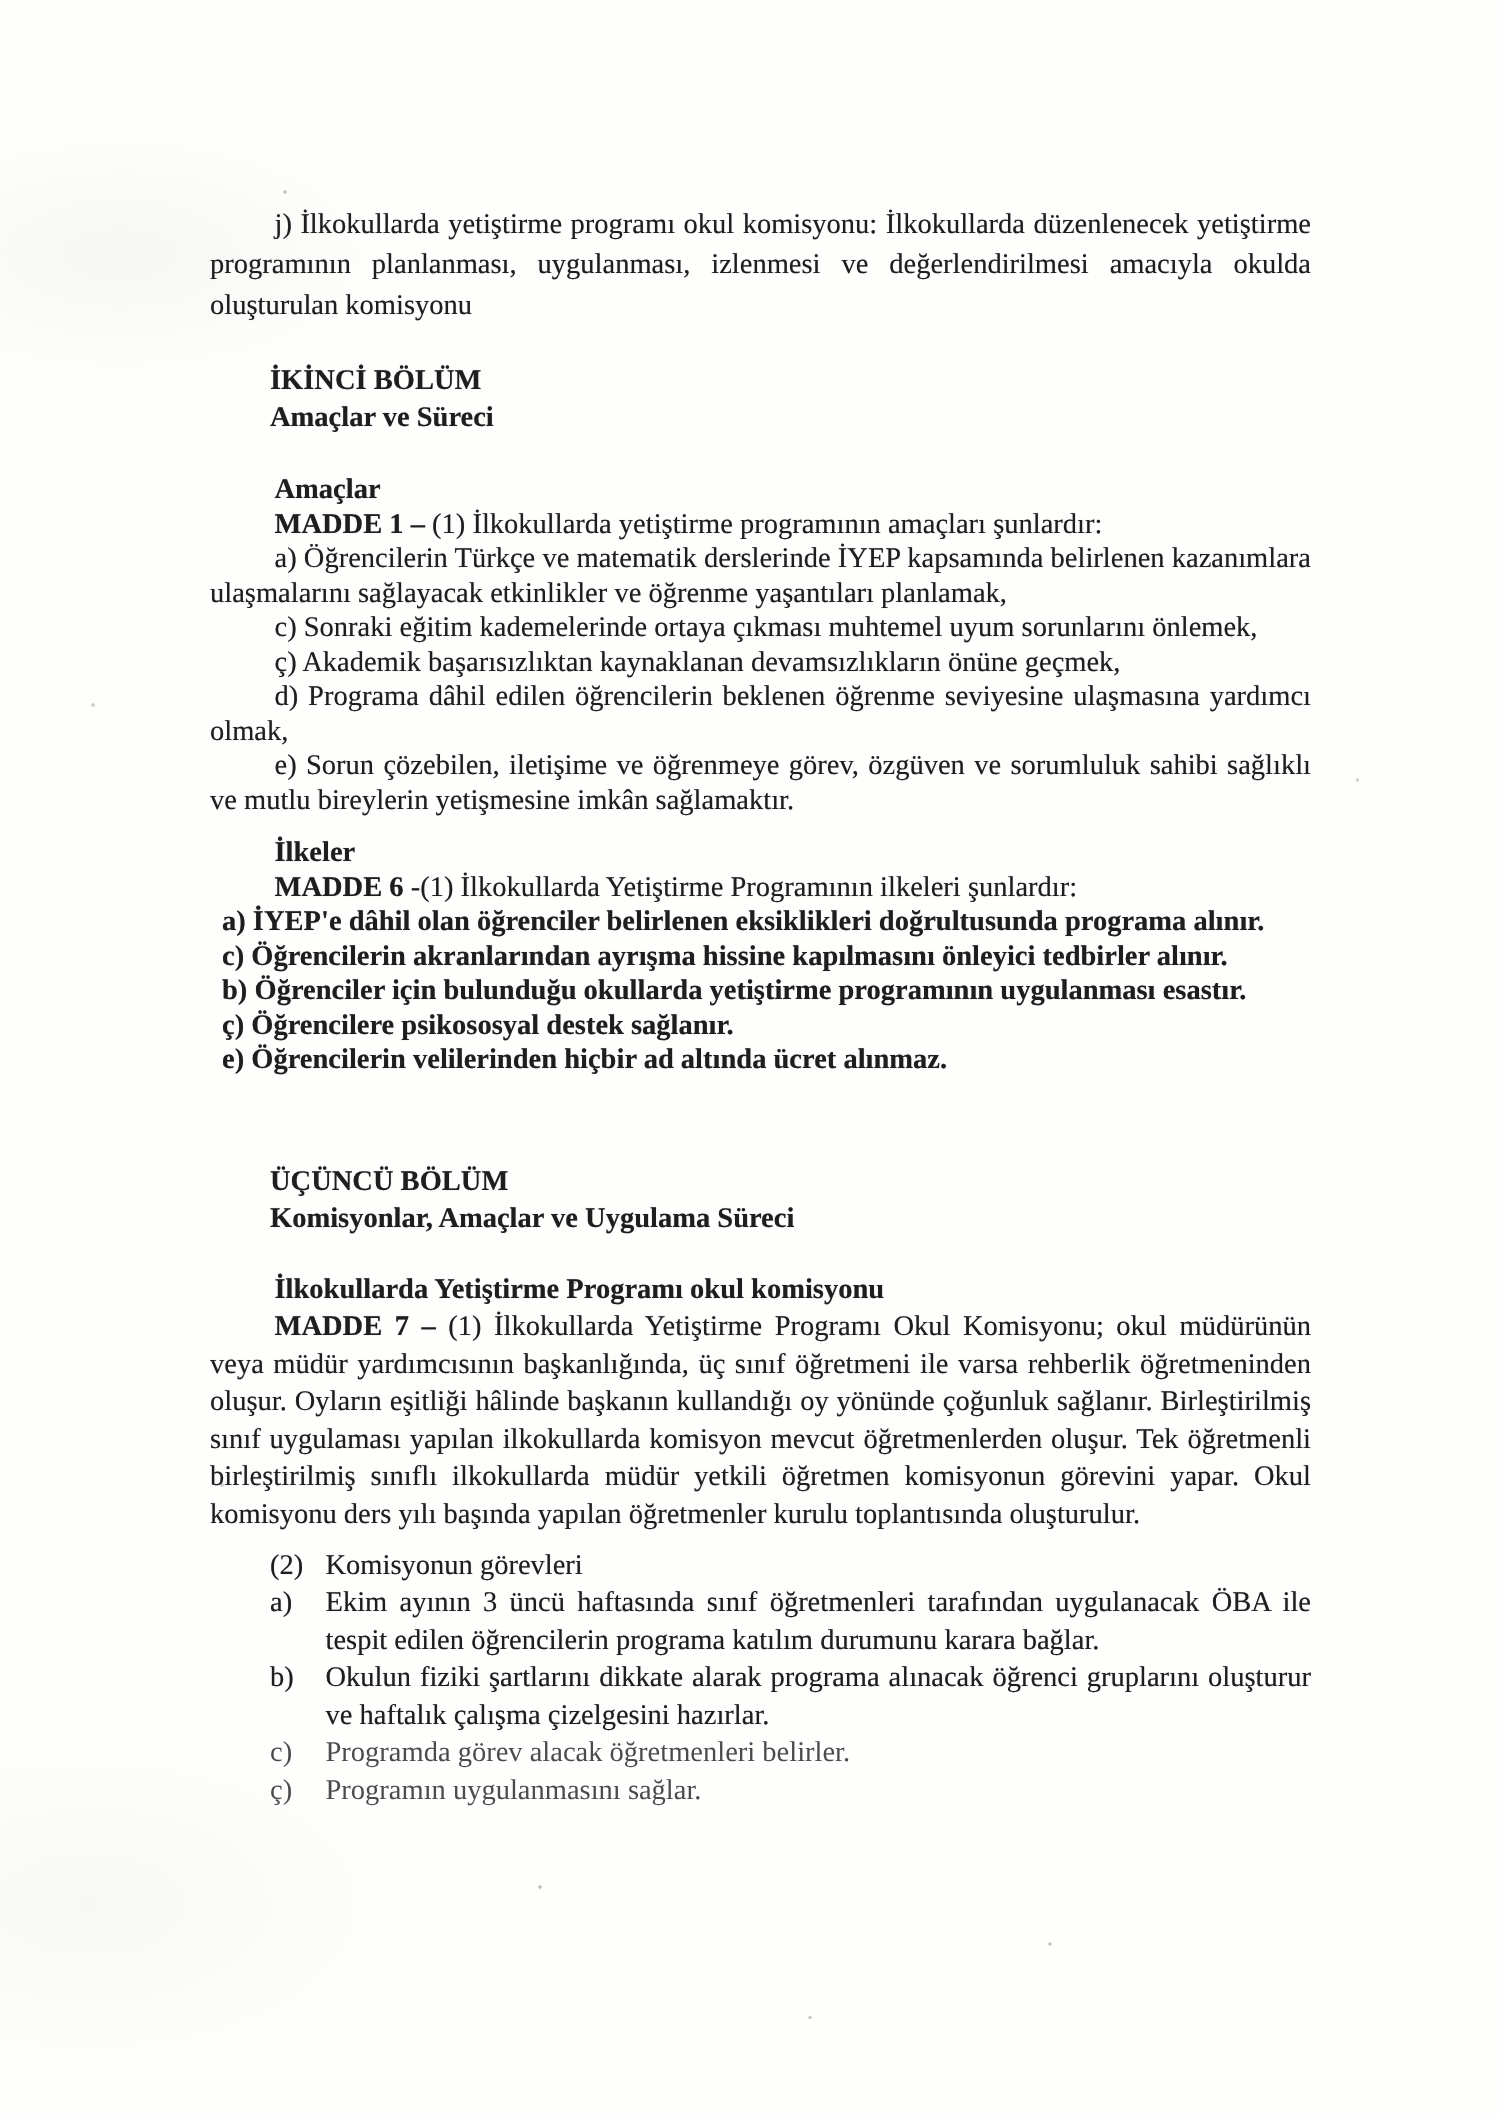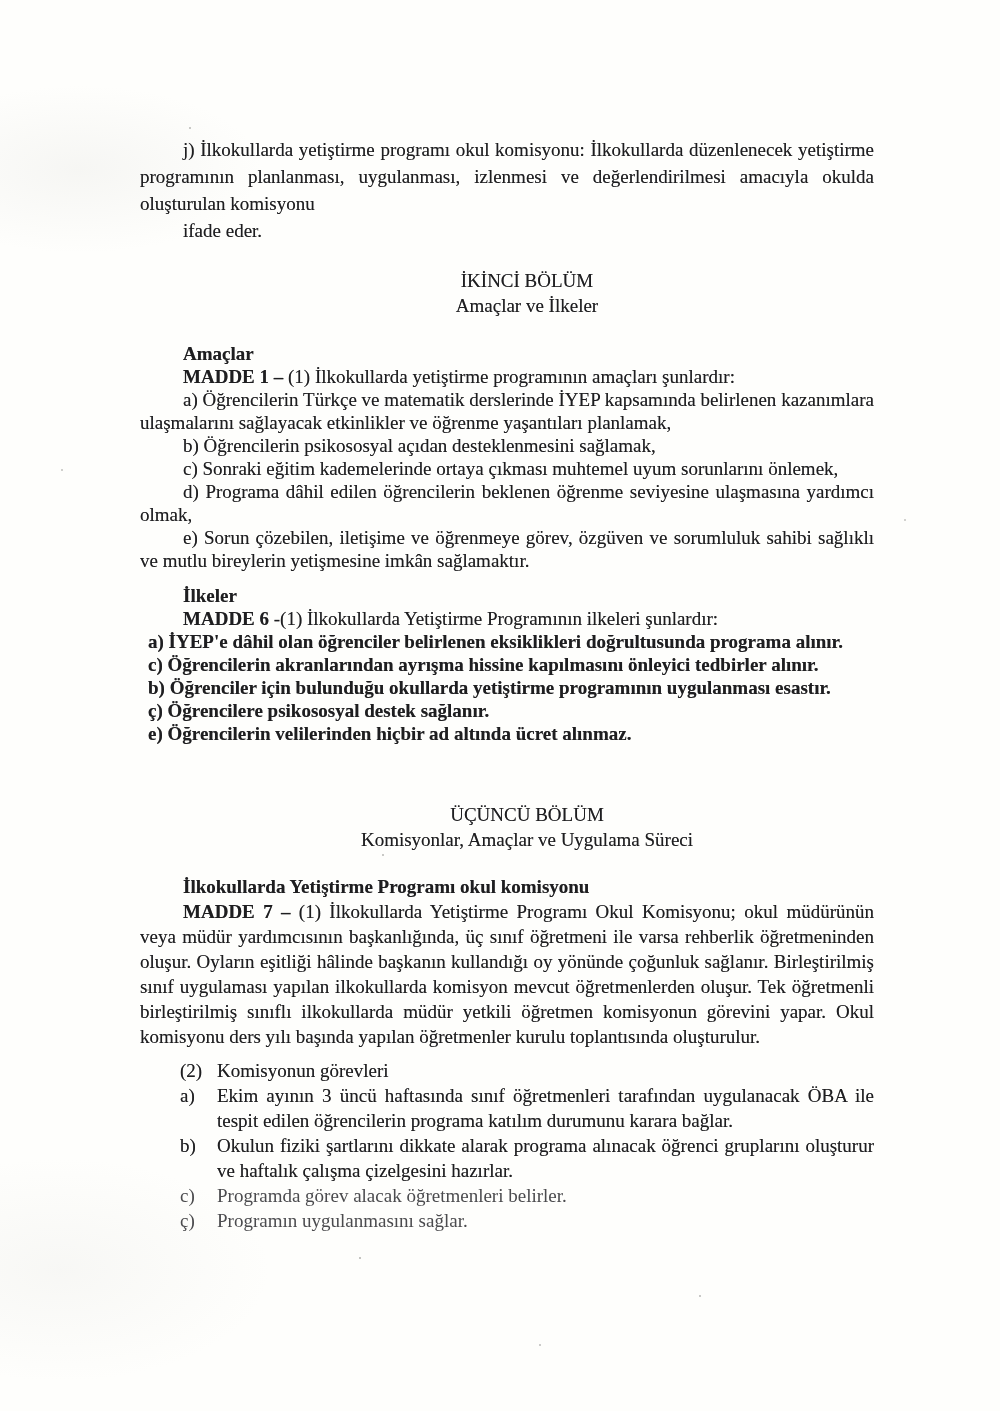--- a/index.html
+++ b/index.html
@@ -44,23 +44,23 @@
     text-shadow: 0 0 0.5px rgba(35,35,38,0.55);
     filter: blur(0.22px);
   }
   p { margin: 0; }
   .lh27 { line-height: 27px; }
   .lh25 { line-height: 25px; }
   .lh23 { line-height: 23px; }
   .indent { text-indent: 43px; }
   .bold { font-weight: bold; }
   .centered {
-    text-align: center;
+    text-align: left;
     padding-left: 40px; 
-    font-weight: normal;
+    font-weight: bold;
   }
   .plain-list p { text-indent: 8px; font-weight: bold; }
   .gap-chapter2   { margin-top: 24px; }
   .gap-heading    { margin-top: 24px; }
   .gap-ilkeler    { margin-top: 12px; }
   .gap-chapter3   { margin-top: 57px; }
   .gap-komisyon   { margin-top: 22px; }
   .gap-duties     { margin-top: 9px; }
   
   .duty-row {
@@ -78,31 +78,30 @@
     text-shadow: none;
   }
 </style>
 </head>
 <body>
 
 <div class="page">
   <div class="content">
 
     <p class="lh27 indent">j) İlkokullarda yetiştirme programı okul komisyonu: İlkokullarda düzenlenecek yetiştirme programının planlanması, uygulanması, izlenmesi ve değerlendirilmesi amacıyla okulda oluşturulan komisyonu</p>
-    <p class="lh27 indent">ifade eder.</p>
 
     <p class="lh25 centered gap-chapter2">İKİNCİ BÖLÜM</p>
-    <p class="lh25 centered">Amaçlar ve İlkeler</p>
+    <p class="lh25 centered">Amaçlar ve Süreci</p>
 
     <p class="lh23 indent bold gap-heading">Amaçlar</p>
     <p class="lh23 indent"><span class="bold">MADDE 1 –</span><span> (1) İlkokullarda yetiştirme programının amaçları şunlardır:</span></p>
     <div>
       <p class="lh23 indent">a) Öğrencilerin Türkçe ve matematik derslerinde İYEP kapsamında belirlenen kazanımlara ulaşmalarını sağlayacak etkinlikler ve öğrenme yaşantıları planlamak,</p>
-      <p class="lh23 indent">b) Öğrencilerin psikososyal açıdan desteklenmesini sağlamak,</p>
       <p class="lh23 indent">c) Sonraki eğitim kademelerinde ortaya çıkması muhtemel uyum sorunlarını önlemek,</p>
+      <p class="lh23 indent">ç) Akademik başarısızlıktan kaynaklanan devamsızlıkların önüne geçmek,</p>
       <p class="lh23 indent">d) Programa dâhil edilen öğrencilerin beklenen öğrenme seviyesine ulaşmasına yardımcı olmak,</p>
       <p class="lh23 indent">e) Sorun çözebilen, iletişime ve öğrenmeye görev, özgüven ve sorumluluk sahibi sağlıklı ve mutlu bireylerin yetişmesine imkân sağlamaktır.</p>
     </div>
 
     <p class="lh23 indent bold gap-ilkeler">İlkeler</p>
     <p class="lh23 indent"><span class="bold">MADDE 6</span><span> -(1) İlkokullarda Yetiştirme Programının ilkeleri şunlardır:</span></p>
     <div class="plain-list">
       <p class="lh23">a) İYEP'e dâhil olan öğrenciler belirlenen eksiklikleri doğrultusunda programa alınır.</p>
       <p class="lh23">c) Öğrencilerin akranlarından ayrışma hissine kapılmasını önleyici tedbirler alınır.</p>
       <p class="lh23">b) Öğrenciler için bulunduğu okullarda yetiştirme programının uygulanması esastır.</p>

